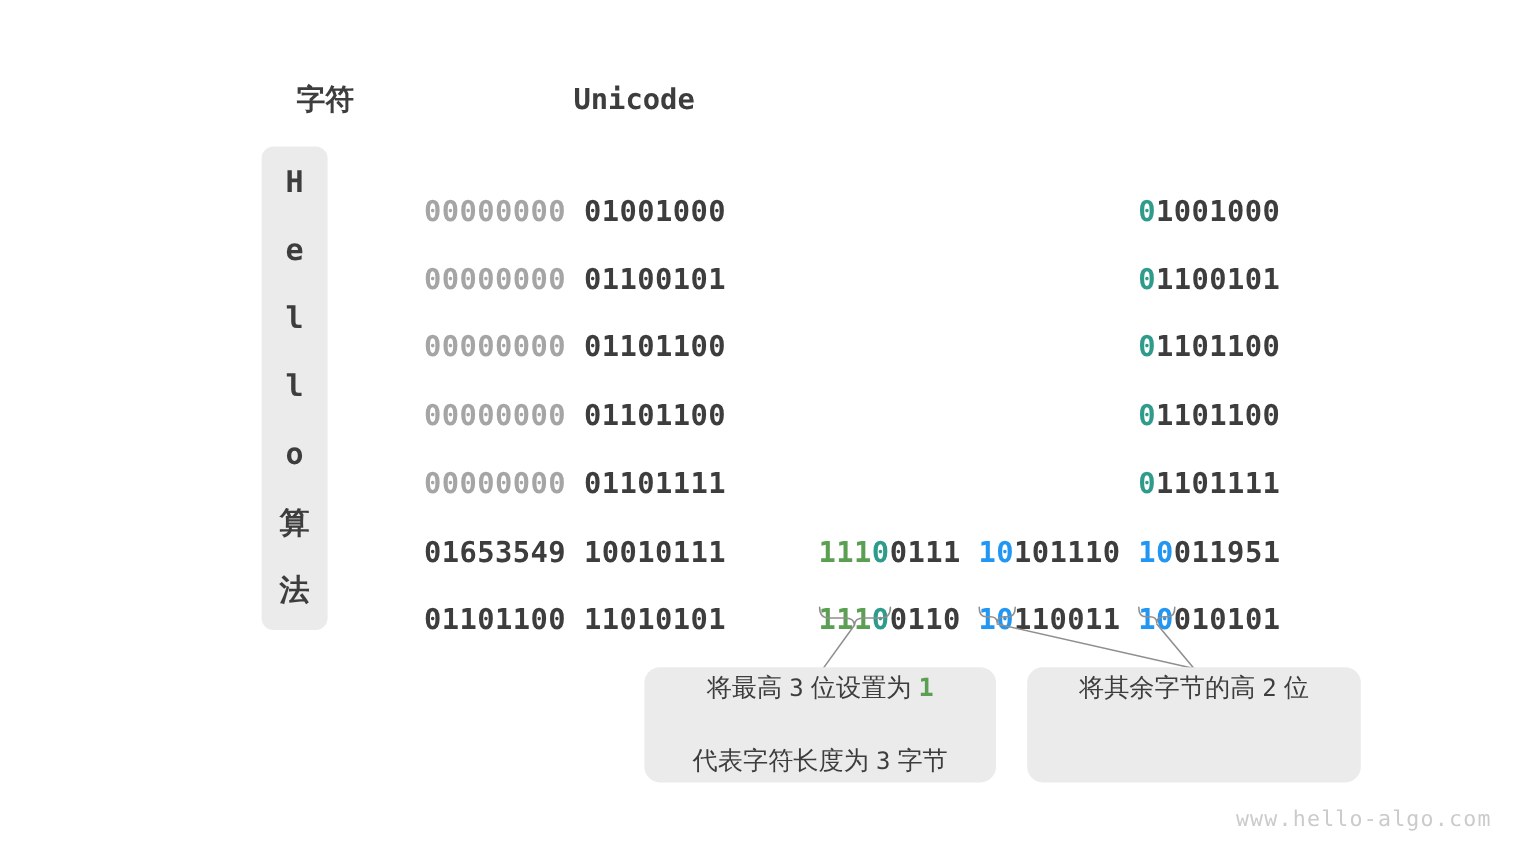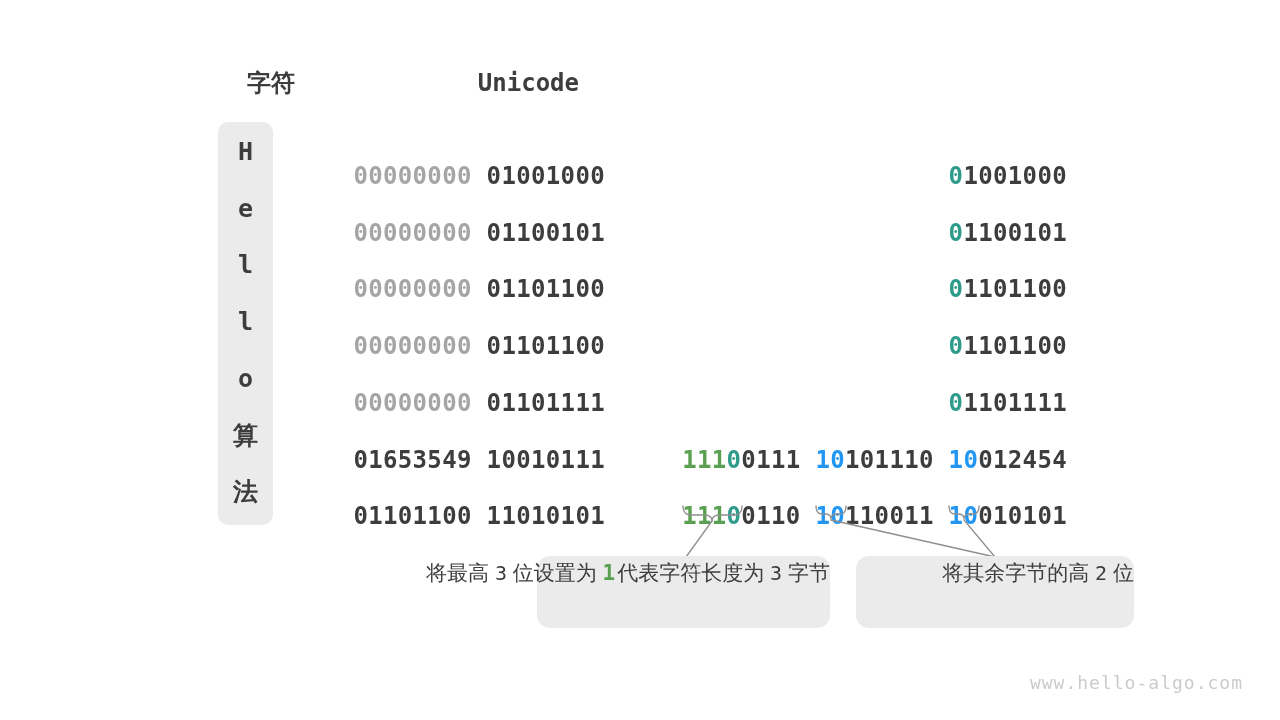--- a/index.html
+++ b/index.html
@@ -36,23 +36,23 @@
   .c-dark  { color:var(--dark); }
   .c-muted { color:var(--muted); }
   .c-teal  { color:var(--teal); }
   .c-green { color:var(--green); }
   .c-blue  { color:var(--blue); }
 
   #overlay { position:absolute; left:0; top:0; pointer-events:none; }
   #overlay path { fill:none; stroke:var(--line); stroke-width:1.3; stroke-linecap:round; stroke-linejoin:round; }
 
   .callout {
-    position:absolute; top:556px; height:72px; background:var(--boxbg);
-    border-radius:13px; display:flex; 
-    justify-content:flex-end; gap:2px;
+    position:absolute; top:556px; height:96px; background:var(--boxbg);
+    border-radius:13px; display:flex; flex-direction:column;
+    justify-content:space-between; gap:2px;
   }
   #callout-1 { left:537px; width:293px; }
   #callout-2 { left:856px; width:278px; }
   .callout-line {
     text-align:center; line-height:34px; font-size:21px;
     color:var(--dark); white-space:pre;
   }
   .co-text  { font-family:"Liberation Sans", sans-serif; }
   .co-num   { font-family:"DejaVu Sans Mono", monospace; font-size:20px; }
   .co-green { font-family:"DejaVu Sans Mono", monospace; font-weight:700; font-size:21px; color:var(--green); }
@@ -85,21 +85,21 @@
       <div class="bin unicode-value" style="top: 251px;"><span class="c-muted">00000000</span> <span class="c-dark">01101100</span></div>
       <div class="bin utf8-value" style="top: 251px;"><span class="c-teal">0</span><span class="c-dark">1101100</span></div>
       <div class="char-cell" style="top: 308px;">l</div>
       <div class="bin unicode-value" style="top: 308px;"><span class="c-muted">00000000</span> <span class="c-dark">01101100</span></div>
       <div class="bin utf8-value" style="top: 308px;"><span class="c-teal">0</span><span class="c-dark">1101100</span></div>
       <div class="char-cell" style="top: 365px;">o</div>
       <div class="bin unicode-value" style="top: 365px;"><span class="c-muted">00000000</span> <span class="c-dark">01101111</span></div>
       <div class="bin utf8-value" style="top: 365px;"><span class="c-teal">0</span><span class="c-dark">1101111</span></div>
       <div class="char-cell" style="top: 422px;">算</div>
       <div class="bin unicode-value" style="top: 422px;"><span class="c-dark">01653549</span> <span class="c-dark">10010111</span></div>
-      <div class="bin utf8-value" style="top: 422px;"><span class="c-green">111</span><span class="c-teal">0</span><span class="c-dark">0111</span> <span class="c-blue">10</span><span class="c-dark">101110</span> <span class="c-blue">10</span><span class="c-dark">012454</span></div>
+      <div class="bin utf8-value" style="top: 422px;"><span class="c-green">111</span><span class="c-teal">0</span><span class="c-dark">0111</span> <span class="c-blue">10</span><span class="c-dark">101110</span> <span class="c-blue">10</span><span class="c-dark">011951</span></div>
       <div class="char-cell" style="top: 478px;">法</div>
       <div class="bin unicode-value" style="top: 478px;"><span class="c-dark">01101100</span> <span class="c-dark">11010101</span></div>
       <div class="bin utf8-value" style="top: 478px;"><span class="c-green">111</span><span class="c-teal">0</span><span class="c-dark">0110</span> <span class="c-blue">10</span><span class="c-dark">110011</span> <span class="c-blue">10</span><span class="c-dark">010101</span></div>
     </div>
 
   <svg id="overlay" width="1280" height="720" viewBox="0 0 1280 720">
     <path d="M683,506 Q683,515 691,515 L704,515 Q712,515 712,521 Q712,515 720,515 L734,515 Q742,515 742,506"></path>
     <path d="M816,506 Q816,514 822,514 L825,514 Q831,514 831,519 Q831,514 837,514 L840,514 Q846,514 846,506"></path>
     <path d="M949,506 Q949,514 955,514 L958,514 Q964,514 964,519 Q964,514 970,514 L973,514 Q979,514 979,506"></path>
     <path d="M712,521 L686,557"></path>

